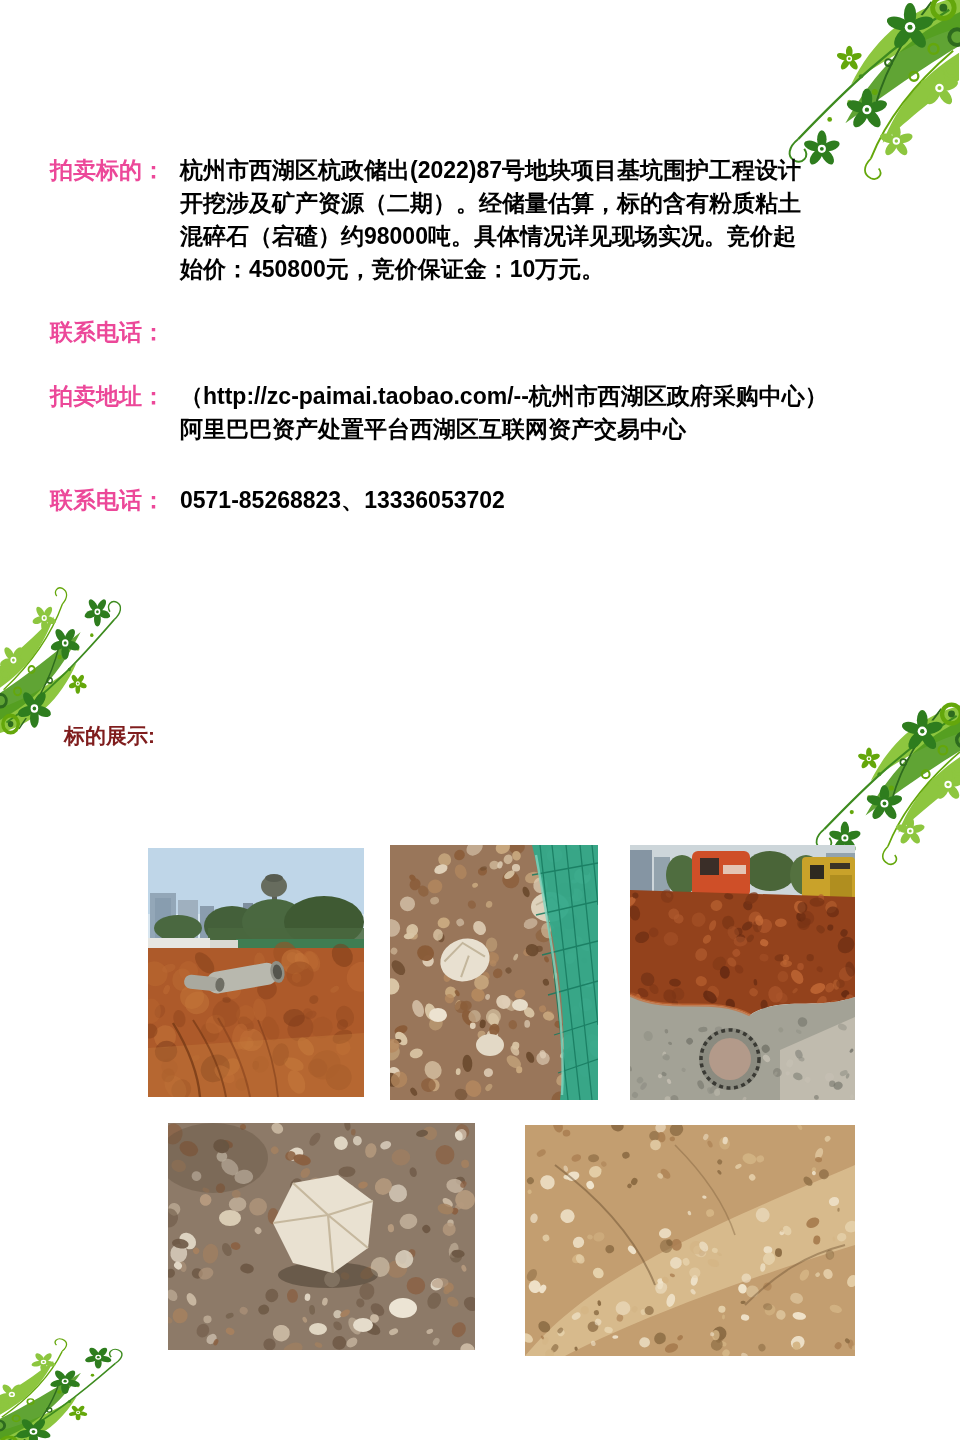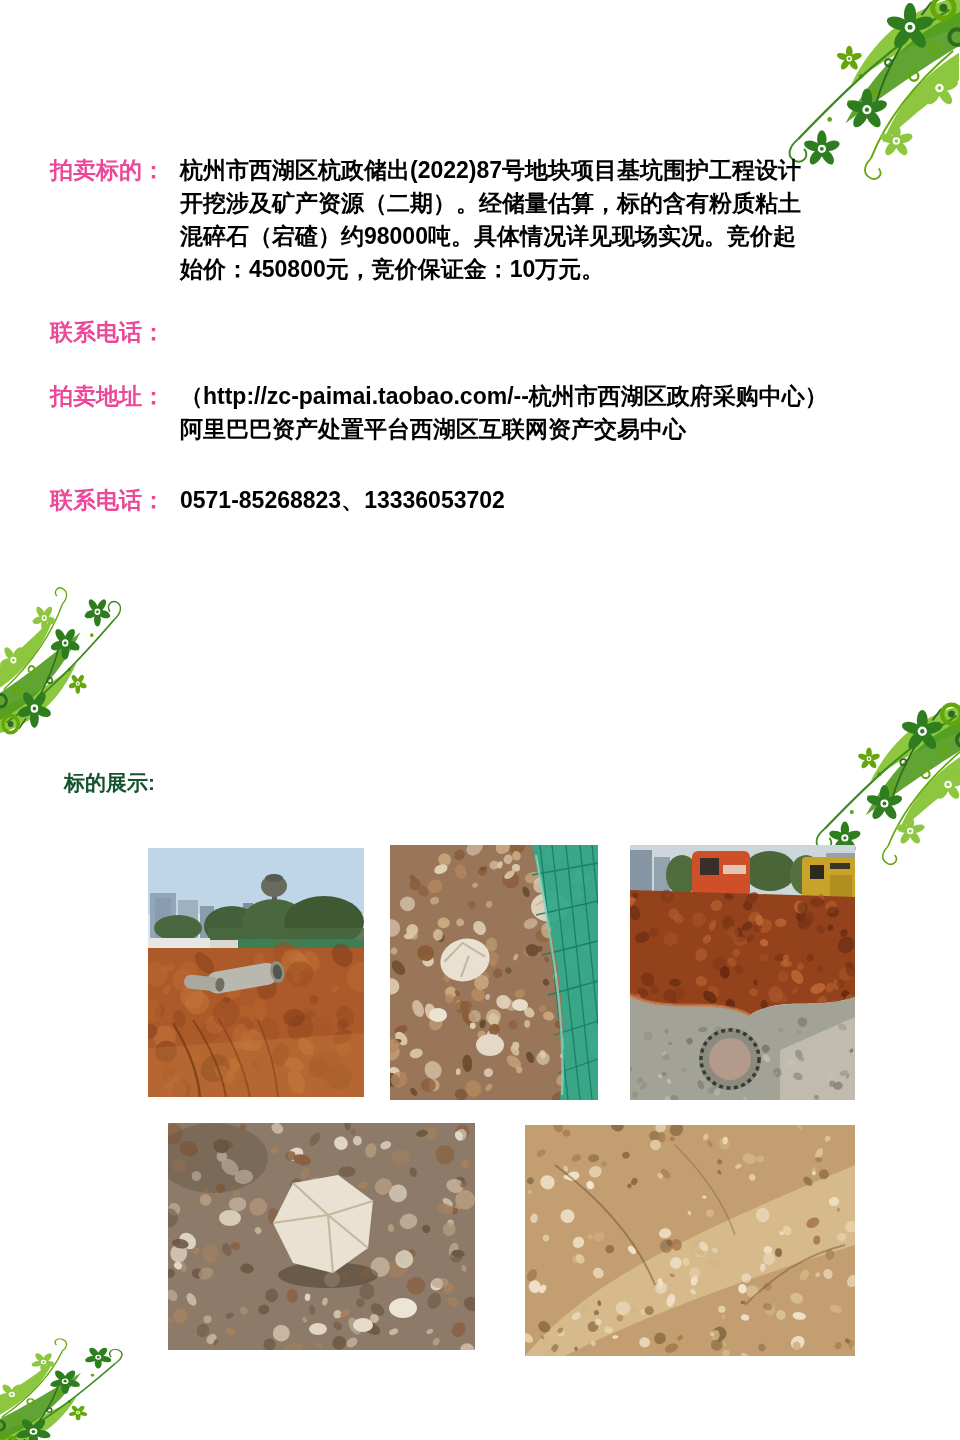--- a/index.html
+++ b/index.html
@@ -3,21 +3,21 @@
 <meta charset="utf-8">
 <style>
   html,body{margin:0;padding:0;background:#ffffff;}
   #page{position:relative;width:960px;height:1440px;background:#ffffff;overflow:hidden;
         font-family:"Liberation Sans","DejaVu Sans",sans-serif;}
   #deco-layer{position:absolute;left:0;top:0;width:960px;height:1440px;z-index:0;pointer-events:none;}
   .field{position:absolute;left:50px;display:flex;z-index:2;}
   .lbl{color:#ec4899;font-weight:bold;font-size:23px;line-height:33px;width:130px;flex:none;white-space:nowrap;}
   .txt{font-weight:bold;font-size:23px;line-height:33px;color:#000000;}
   .txt div{white-space:nowrap;}
-  .section-title{position:absolute;left:64px;top:769px;font-size:21px;font-weight:bold;color:#14532d;z-index:2;}
+  .section-title{position:absolute;left:64px;top:722px;font-size:21px;font-weight:bold;color:#7f1d1d;z-index:2;}
   .photo{position:absolute;z-index:3;}
   .photo svg{display:block;width:100%;height:100%;}
 </style>
 </head>
 <body>
 
 <div id="page">
 
   <svg id="deco-layer" viewBox="0 0 960 1440">
     <defs>

